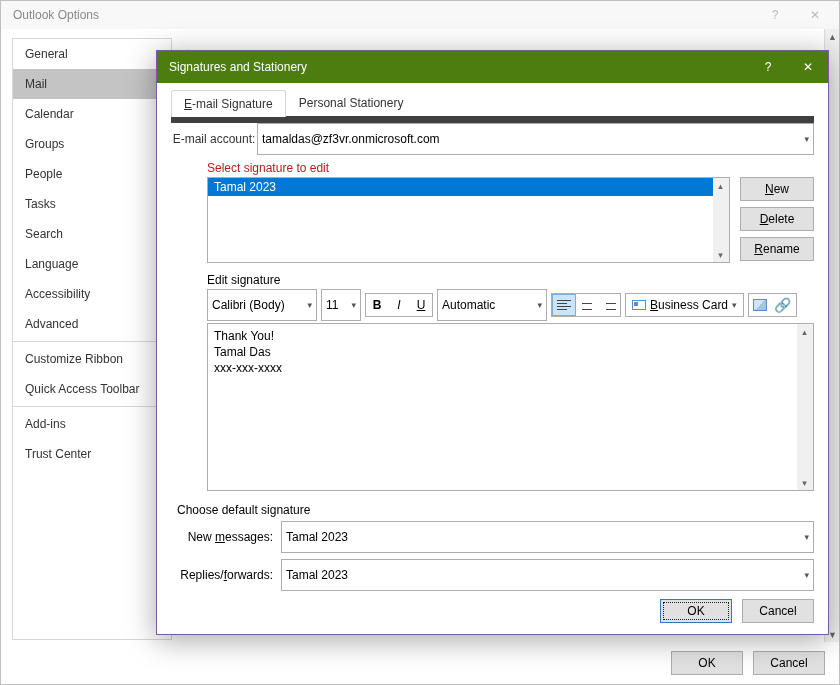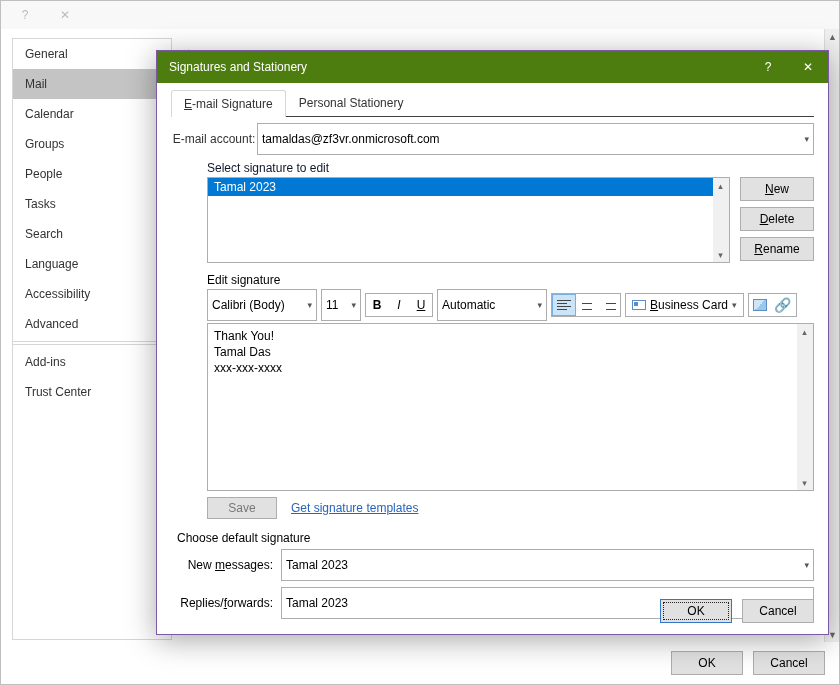--- a/index.html
+++ b/index.html
@@ -25,32 +25,32 @@
 
 .modal { position: absolute; left: 156px; top: 50px; width: 673px; height: 585px; background: #fff; border: 1px solid #7c59a5; box-shadow: 0 5px 28px rgba(0,0,0,.35); }
 .m-titlebar { height: 32px; background: #4d7c0f; display: flex; align-items: center; color: #fff; }
 .m-title { flex: 1; padding-left: 12px; font-size: 12px; }
 .m-tb-btn { width: 40px; height: 32px; display: flex; align-items: center; justify-content: center; color: #fff; font-size: 12px; }
 .m-body { position: absolute; top: 32px; left: 0; right: 0; bottom: 46px; padding: 6px 14px 0 14px; }
 .m-footer { position: absolute; bottom: 0; left: 0; right: 0; height: 46px; display: flex; align-items: center; justify-content: flex-end; gap: 10px; padding-right: 14px; }
 .btn.focus { border: 1px solid #3277c6; outline: 1px dotted #222; outline-offset: -4px; }
 
 
-.tabs { display: flex; border-bottom: 1px solid #404040; margin-bottom: 6px; }
+.tabs { display: flex; border-bottom: 7px solid #404040; }
 .tab { padding: 6px 12px; border: 1px solid transparent; border-bottom: none; cursor: default; color: #333; }
 .tab.active { border-color: #d6d6d6; background: #fff; position: relative; top: 1px; border-radius: 3px 3px 0 0; }
 .tab .ul { text-decoration: underline; }
 
 .row { display: flex; align-items: center; margin-bottom: 4px; }
 .lbl { width: 86px; color: #333; text-align: center; }
 .select { flex: 1; height: 20px; border: 1px solid #adadad; display: flex; align-items: center; justify-content: space-between; padding: 15px 4px; background: #fff; }
 .select.small { flex: none; }
 .chev { font-size: 9px; color: #555; }
 
-.fieldset-title { color: #0f172a; margin: 6px 0 2px 36px; }
+.fieldset-title { color: #b91c1c; margin: 6px 0 2px 36px; }
 .sig-list-wrap { display: flex; gap: 10px; margin-left: 36px; }
 .sig-list { flex: 1; height: 86px; border: 1px solid #adadad; background: #fff; position: relative; }
 .sig-item { background: #0078d4; color: #fff; padding: 2px 6px; }
 .sig-scroll { position: absolute; right: 0; top: 0; bottom: 0; width: 16px; background: #f0f0f0; display: flex; flex-direction: column; justify-content: space-between; }
 .sig-btns { display: flex; flex-direction: column; gap: 6px; }
 .sig-btns .btn { width: 74px; }
 
 .edit-title { margin: 10px 0 2px 36px; }
 .toolbar { display: flex; align-items: center; gap: 4px; margin-left: 36px; margin-bottom: 2px; }
 .toolgroup { display: flex; align-items: center; border: 1px solid #adadad; height: 24px; background: #fff; }
@@ -72,39 +72,44 @@
 .choose-row .select { flex: 1; }
 
 
 .peek-up { position: absolute; left: 182px; top: 40px; font-size: 12px; color: #888; }
 </style>
 </head>
 <body>
 
 <div class="opt-window">
   <div class="opt-titlebar">
+    <div class="opt-title">Outlook Options</div>
     <div class="opt-tb-btn">?</div>
     <div class="opt-tb-btn">✕</div>
   </div>
 
   <div class="opt-body">
     <div class="sidebar">
       <ul id="sb1">
           <li>General</li>
           <li class="sel">Mail</li>
           <li>Calendar</li>
           <li>Groups</li>
           <li>People</li>
           <li>Tasks</li>
           <li>Search</li>
           <li>Language</li>
           <li>Accessibility</li>
           <li>Advanced</li>
         </ul>
         <hr>
+      <ul id="sb2">
+          <li>Customize Ribbon</li>
+          <li>Quick Access Toolbar</li>
+        </ul>
         <hr>
       <ul id="sb3">
           <li>Add-ins</li>
           <li>Trust Center</li>
         </ul>
     </div>
     <div class="opt-main">
       <div class="vline">
         <div class="scroll-arrow">▲</div>
         <div style="position:absolute;bottom:0" class="scroll-arrow">▼</div>
@@ -230,24 +235,20 @@
         <div>Thank You!</div>
         <div>Tamal Das</div>
         <div>xxx-xxx-xxxx</div>
       </div>
       <div class="editor-scroll">
         <div class="scroll-arrow">▴</div>
         <div class="scroll-arrow">▾</div>
       </div>
     </div>
 
-    <div class="save-row">
-      <div class="save-btn">Save</div>
-      <a class="link">Get signature templates</a>
-    </div>
 
     <div class="choose-title">Choose default signature</div>
     <div class="choose-row">
       <div class="lbl2">New <u>m</u>essages:</div>
       <div class="select">
         <span>Tamal 2023</span>
           <span class="chev">▾</span>
       </div>
     </div>
     <div class="choose-row">

